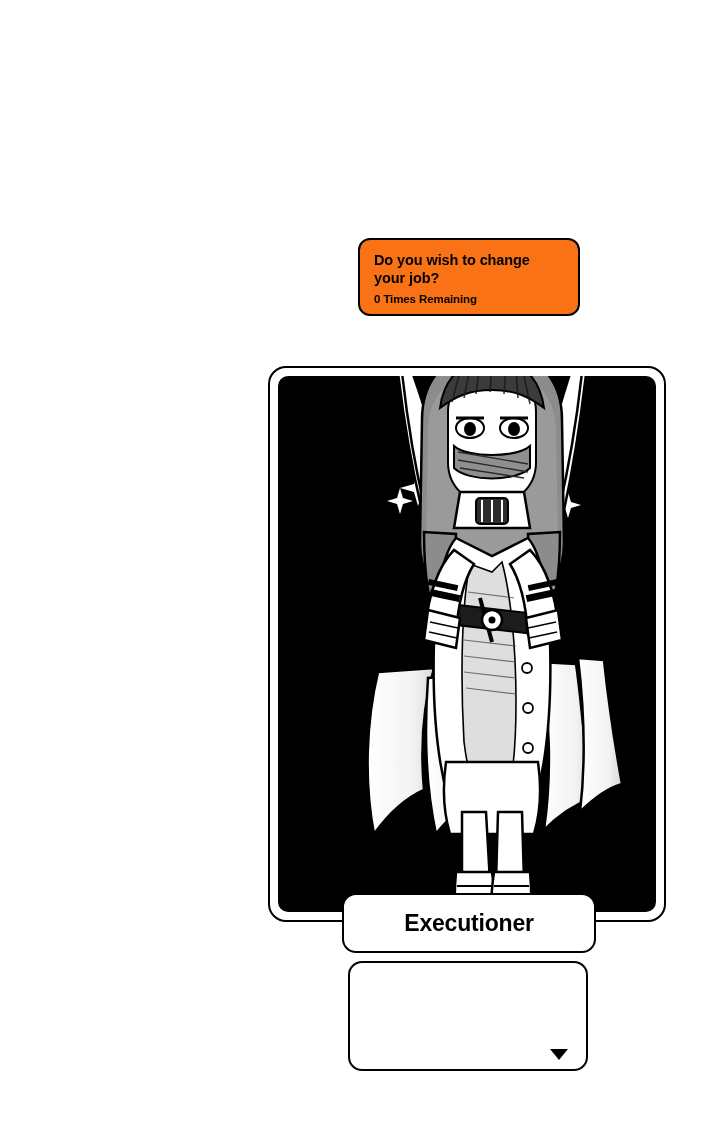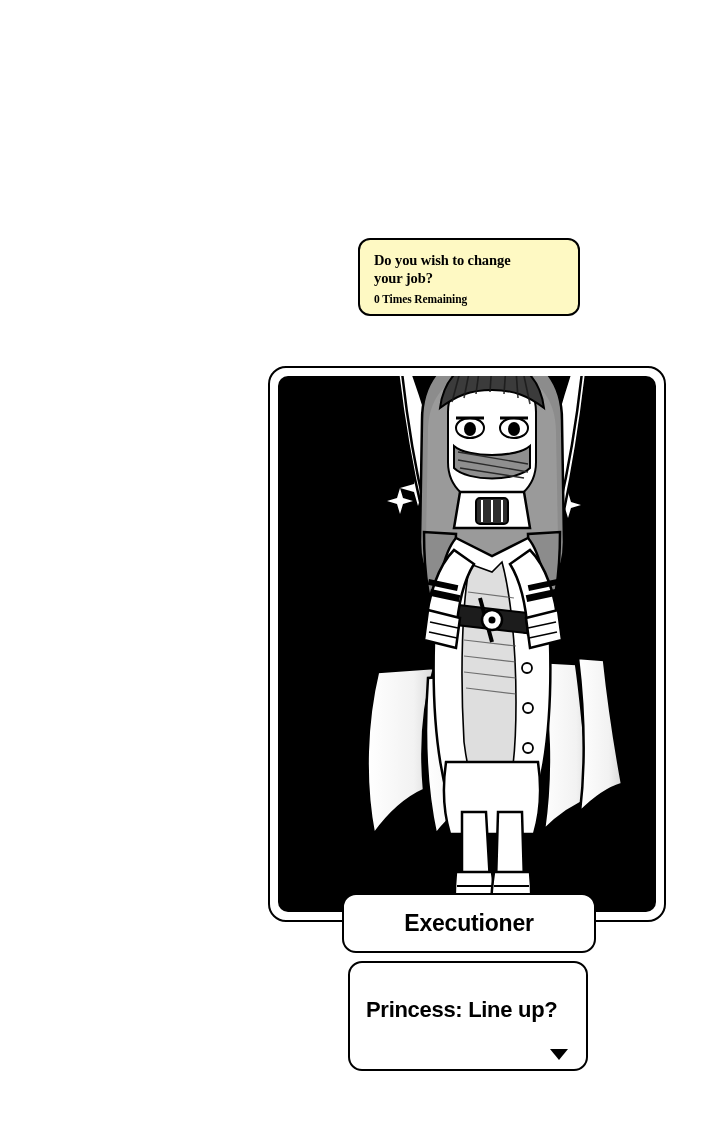--- a/index.html
+++ b/index.html
@@ -19,23 +19,22 @@
   
   .prompt-bubble {
     position: absolute;
     left: 358px;
     top: 238px;
     width: 222px;
     height: 78px;
     box-sizing: border-box;
     border: 2px solid #000;
     border-radius: 12px;
-    background: #fef9c3;
+    background: #f97316;
     padding: 12px 14px 10px 14px;
-    font-family: Liberation Serif, serif;
   }
   .prompt-question {
     font-size: 14.5px;
     font-weight: bold;
     line-height: 1.22;
     letter-spacing: -0.1px;
     white-space: pre-line;
   }
   .prompt-remaining {
     margin-top: 6px;
@@ -281,15 +280,14 @@
     </svg>
 
   </div>
 </div>
 
 <div class="name-plate">
   <span>Executioner</span>
 </div>
 
 <div class="dialogue-box">
-  <div class="dialogue-text">Princess: Line up?</div>
   <div class="dialogue-arrow"></div>
 </div>
 
 </body></html>

